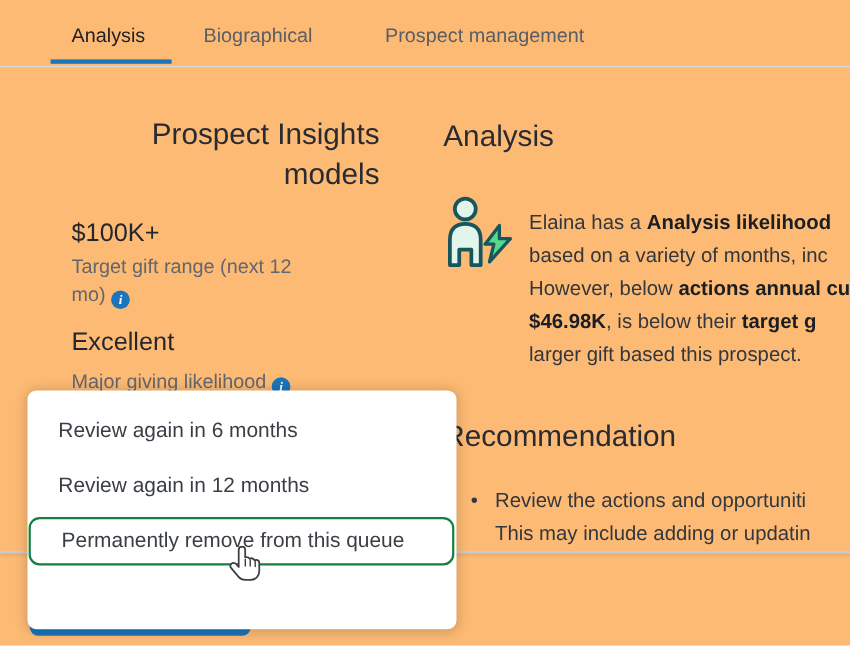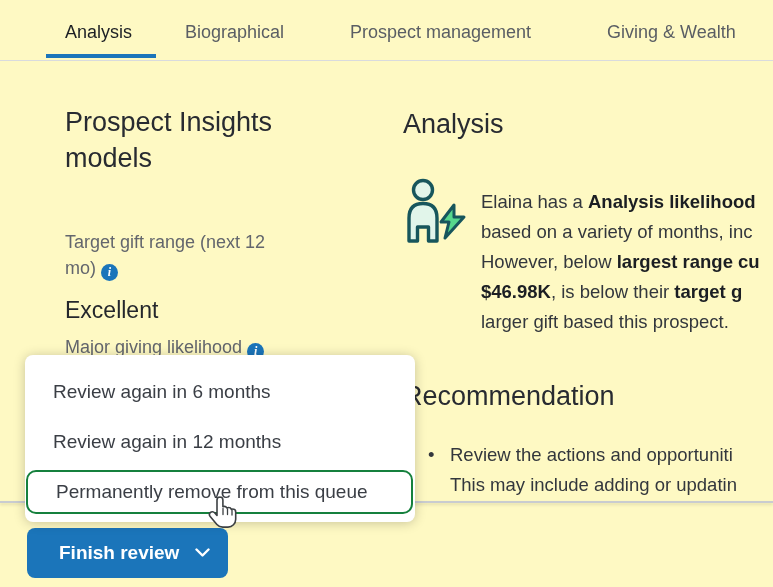--- a/index.html
+++ b/index.html
@@ -1,31 +1,31 @@
 <!DOCTYPE html>
 <html><head>
 <meta charset="utf-8">
 <style>
   * { margin:0; padding:0; box-sizing:border-box; }
   html,body { width:773px; height:587px; background:#fff; overflow:hidden;
               font-family:"Liberation Sans", sans-serif; }
-  #stage { position:relative; width:773px; height:587px; background:#fef9c3; overflow:hidden; }
+  #stage { position:relative; width:773px; height:587px; background:#fdba74; overflow:hidden; }
 
   
   .tabbar { position:absolute; top:0; left:0; width:773px; height:61px; }
   .tabbar .rule { position:absolute; left:0; right:0; top:60px; height:1px; background:#d9dbde; }
   .tab { position:absolute; top:22px; font-size:18px; color:#5a5e64; cursor:pointer; white-space:nowrap; }
   .tab.active { color:#1c1f24; }
   .tab-underline { position:absolute; left:46px; top:54px; width:110px; height:4px; background:#1b75ba; }
 
   
   .h-lg { font-size:27px; line-height:36px; color:#282b31; font-weight:400; }
   .metric-value { font-size:23px; color:#24272c; }
   .metric-label { font-size:18px; line-height:26px; color:#63666d; }
-  #left-title   { position:absolute; left:65px; top:104px; width:280px; }
+  #left-title   { position:absolute; left:65px; top:104px; width:280px;text-align:right; }
   #metric1-val  { position:absolute; left:65px; top:198px; }
   #metric1-lab  { position:absolute; left:65px; top:229px; width:232px; }
   #metric2-val  { position:absolute; left:65px; top:297px; }
   #metric2-lab  { position:absolute; left:65px; top:334px; width:320px; }
   .info-icon { display:inline-flex; width:17px; height:17px; border-radius:50%; background:#1b75ba;
                color:#fff; align-items:center; justify-content:center; vertical-align:-2px;
                font:italic 700 12px "Liberation Serif", serif; cursor:pointer; }
 
   
   #analysis-heading { position:absolute; left:403px; top:106px; }
@@ -38,21 +38,21 @@
   #rec-bullets { position:absolute; left:428px; top:440px; width:600px; font-size:18.5px;
                  line-height:30px; color:#33373d; }
   #rec-bullets .bline { white-space:nowrap; padding-left:22px; position:relative; }
   #rec-bullets .bline.first:before { content:"•"; position:absolute; left:0; top:0; }
 
   
   #divider { position:absolute; left:0; top:501px; width:773px; height:2px; background:#c9ccd0;
              box-shadow:0 2px 3px rgba(0,0,0,0.12); z-index:1; }
 
   
-  #dropdown { position:absolute; left:25px; top:355px; width:390px; height:167px; background:#fff;
+  #dropdown { position:absolute; left:25px; top:355px; width:390px; height:217px; background:#fff;
               border-radius:8px; box-shadow:0 1px 12px rgba(0,0,0,0.22); z-index:20; padding-top:12px; }
   .menu-item { height:50px; display:flex; align-items:center; padding:0 28px; font-size:19px;
                color:#3a3e45; cursor:pointer; }
   .menu-item.focused { height:44px; margin:3px 2px 0 1px; border:2px solid #15803d; border-radius:10px; }
 
   
   #finish-btn { position:absolute; left:27px; top:528px; width:201px; height:50px; background:#1b75ba;
                 border:none; border-radius:8px; display:flex; align-items:center; padding-left:32px;
                 gap:16px; cursor:pointer; z-index:5; }
   #finish-btn .lbl { color:#fff; font-size:19px; font-weight:600; font-family:"Liberation Sans",sans-serif; }
@@ -62,27 +62,27 @@
 </style>
 </head>
 <body>
 
 <div id="stage">
 
   <div class="tabbar">
     <div class="tab active" style="left:65px">Analysis</div>
     <div class="tab" style="left:185px">Biographical</div>
     <div class="tab" style="left:350px">Prospect management</div>
-    <div class="tab" style="left:607px">Giving &amp; Wealth</div>
     <div class="tab-underline"></div>
     <div class="rule"></div>
   </div>
 
   <div id="left-title" class="h-lg">Prospect Insights models</div>
 
+  <div id="metric1-val" class="metric-value">$100K+</div>
   <div id="metric1-lab" class="metric-label">
     <span>Target gift range (next 12 mo)</span>
     <span class="info-icon">i</span>
   </div>
 
   <div id="metric2-val" class="metric-value">Excellent</div>
   <div id="metric2-lab" class="metric-label">
     <span>Major giving likelihood</span>
     <span class="info-icon">i</span>
   </div>
@@ -93,21 +93,21 @@
     <svg width="70" height="66" viewBox="0 0 70 66">
       <circle cx="21" cy="12" r="9.5" fill="#e1f5ea" stroke="#17565c" stroke-width="3.4"></circle>
       <path d="M7 63 L7 40 C7 29.5 13 25.5 21 25.5 C29 25.5 35 29.5 35 40 L35 63 L26.5 63 L26.5 49 L15.5 49 L15.5 63 Z" fill="#e1f5ea" stroke="#17565c" stroke-width="3.4" stroke-linejoin="round"></path>
       <path d="M53 28 L40 45 L48 45 L44 61 L63 40 L53 40 Z" fill="#57d78c" stroke="#17565c" stroke-width="3" stroke-linejoin="round" transform="translate(-1,-1)"></path>
     </svg>
   </div>
 
   <div id="analysis-text">
     <div><span>Elaina has a </span><span class="bold">Analysis likelihood</span></div>
     <div><span>based on a variety of months, inc</span></div>
-    <div><span>However, below </span><span class="bold">largest range cu</span></div>
+    <div><span>However, below </span><span class="bold">actions annual cu</span></div>
     <div><span class="bold">$46.98K</span><span>, is below their </span><span class="bold">target g</span></div>
     <div><span>larger gift based this prospect.</span></div>
   </div>
 
   <div id="rec-heading" class="h-lg">Recommendation</div>
   <div id="rec-bullets">
     <div class="bline first">Review the actions and opportuniti</div>
     <div class="bline">This may include adding or updatin</div>
   </div>
 

